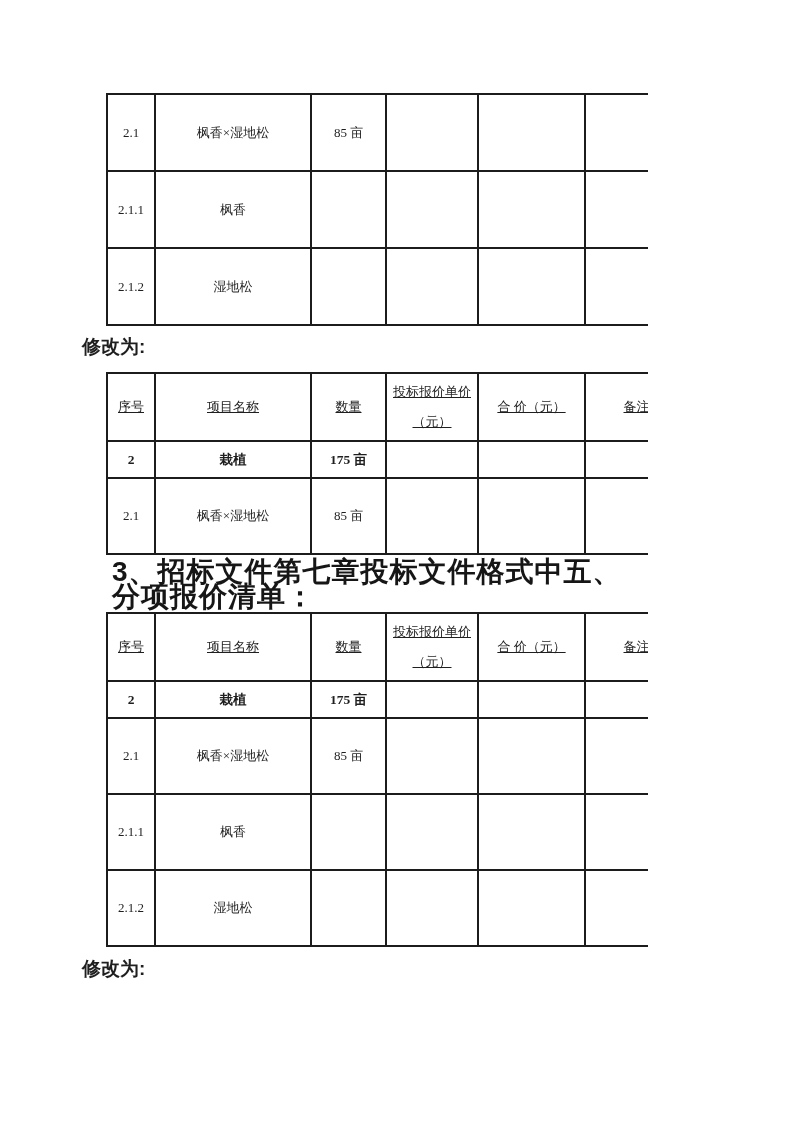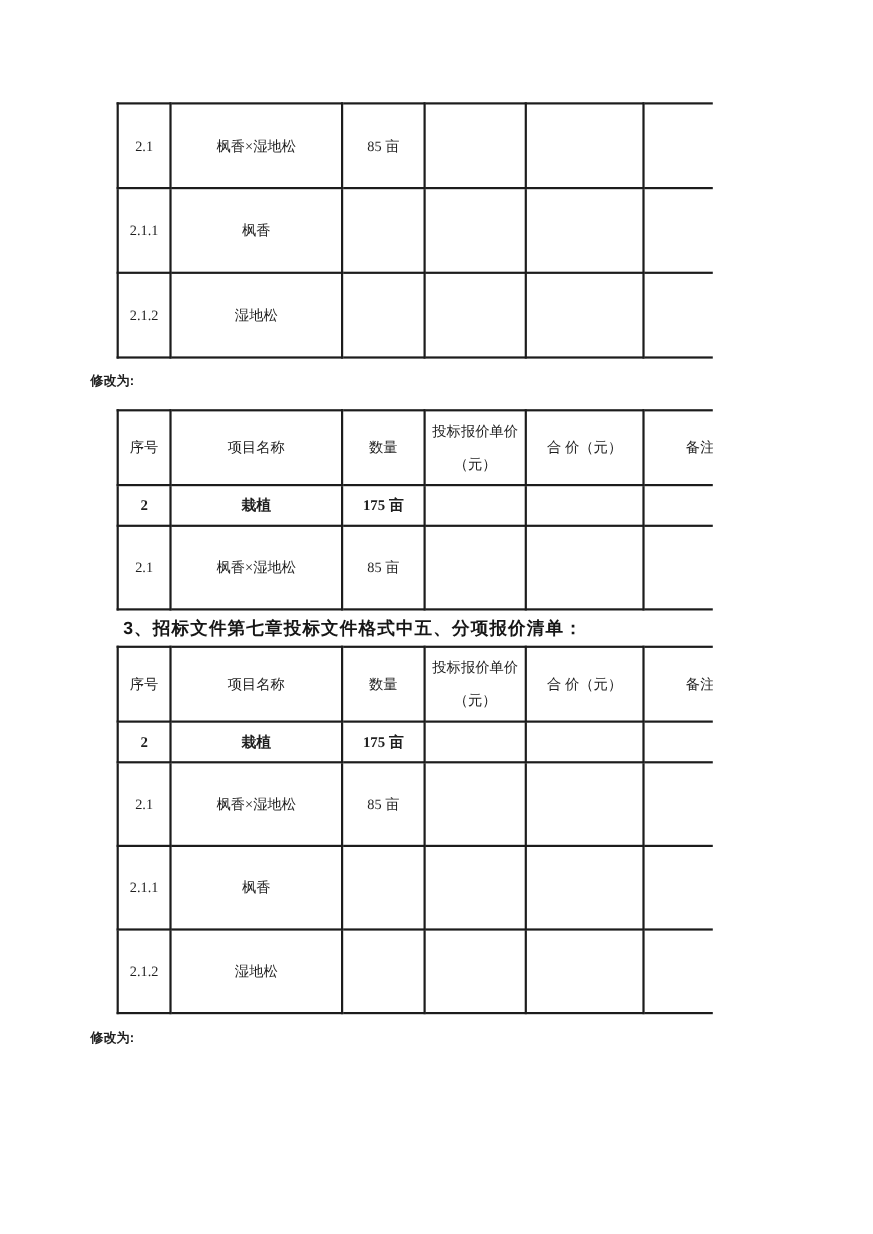--- a/index.html
+++ b/index.html
@@ -26,38 +26,38 @@
     vertical-align: middle;
     font-size: 13px;
     font-weight: normal;
     color: #1f1f1f;
     padding: 0 4px;
     font-family: "Liberation Serif", "DejaVu Serif", serif;
     overflow: hidden;
     word-break: break-all;
   }
   tr.row-header { height: 68px; }
-  tr.row-header th { line-height: 30px; }
+  tr.row-header th { line-height: 30px; text-decoration: underline; }
   th.unit-price { padding: 0 11px; }
   th.qty { font-weight: bold; }
   tr.row-tall { height: 76px; }
   table.t1 tr.row-tall { height: 77px; }
   tr.row-short { height: 37px; }
   tr.row-emph td { font-weight: bold; font-size: 13.5px; }
   .revise-label {
     margin: 9px 0 0 82px;
-    font-size: 12px;
+    font-size: 19px;
     font-weight: bold;
     color: #1f1f1f;
     line-height: 23px;
   }
   .t2 { margin-top: 14px; }
   .section-heading {
     margin: 4px 0 0 112px;
-    font-size: 16px;
+    font-size: 28px;
     font-weight: bold;
     letter-spacing: 1px;
     line-height: 25px;
     color: #161616;
   }
   .t3 { margin-top: 3px; }
   .revise-label.bottom { margin-top: 10px; }
 </style>
 </head>
 <body>

